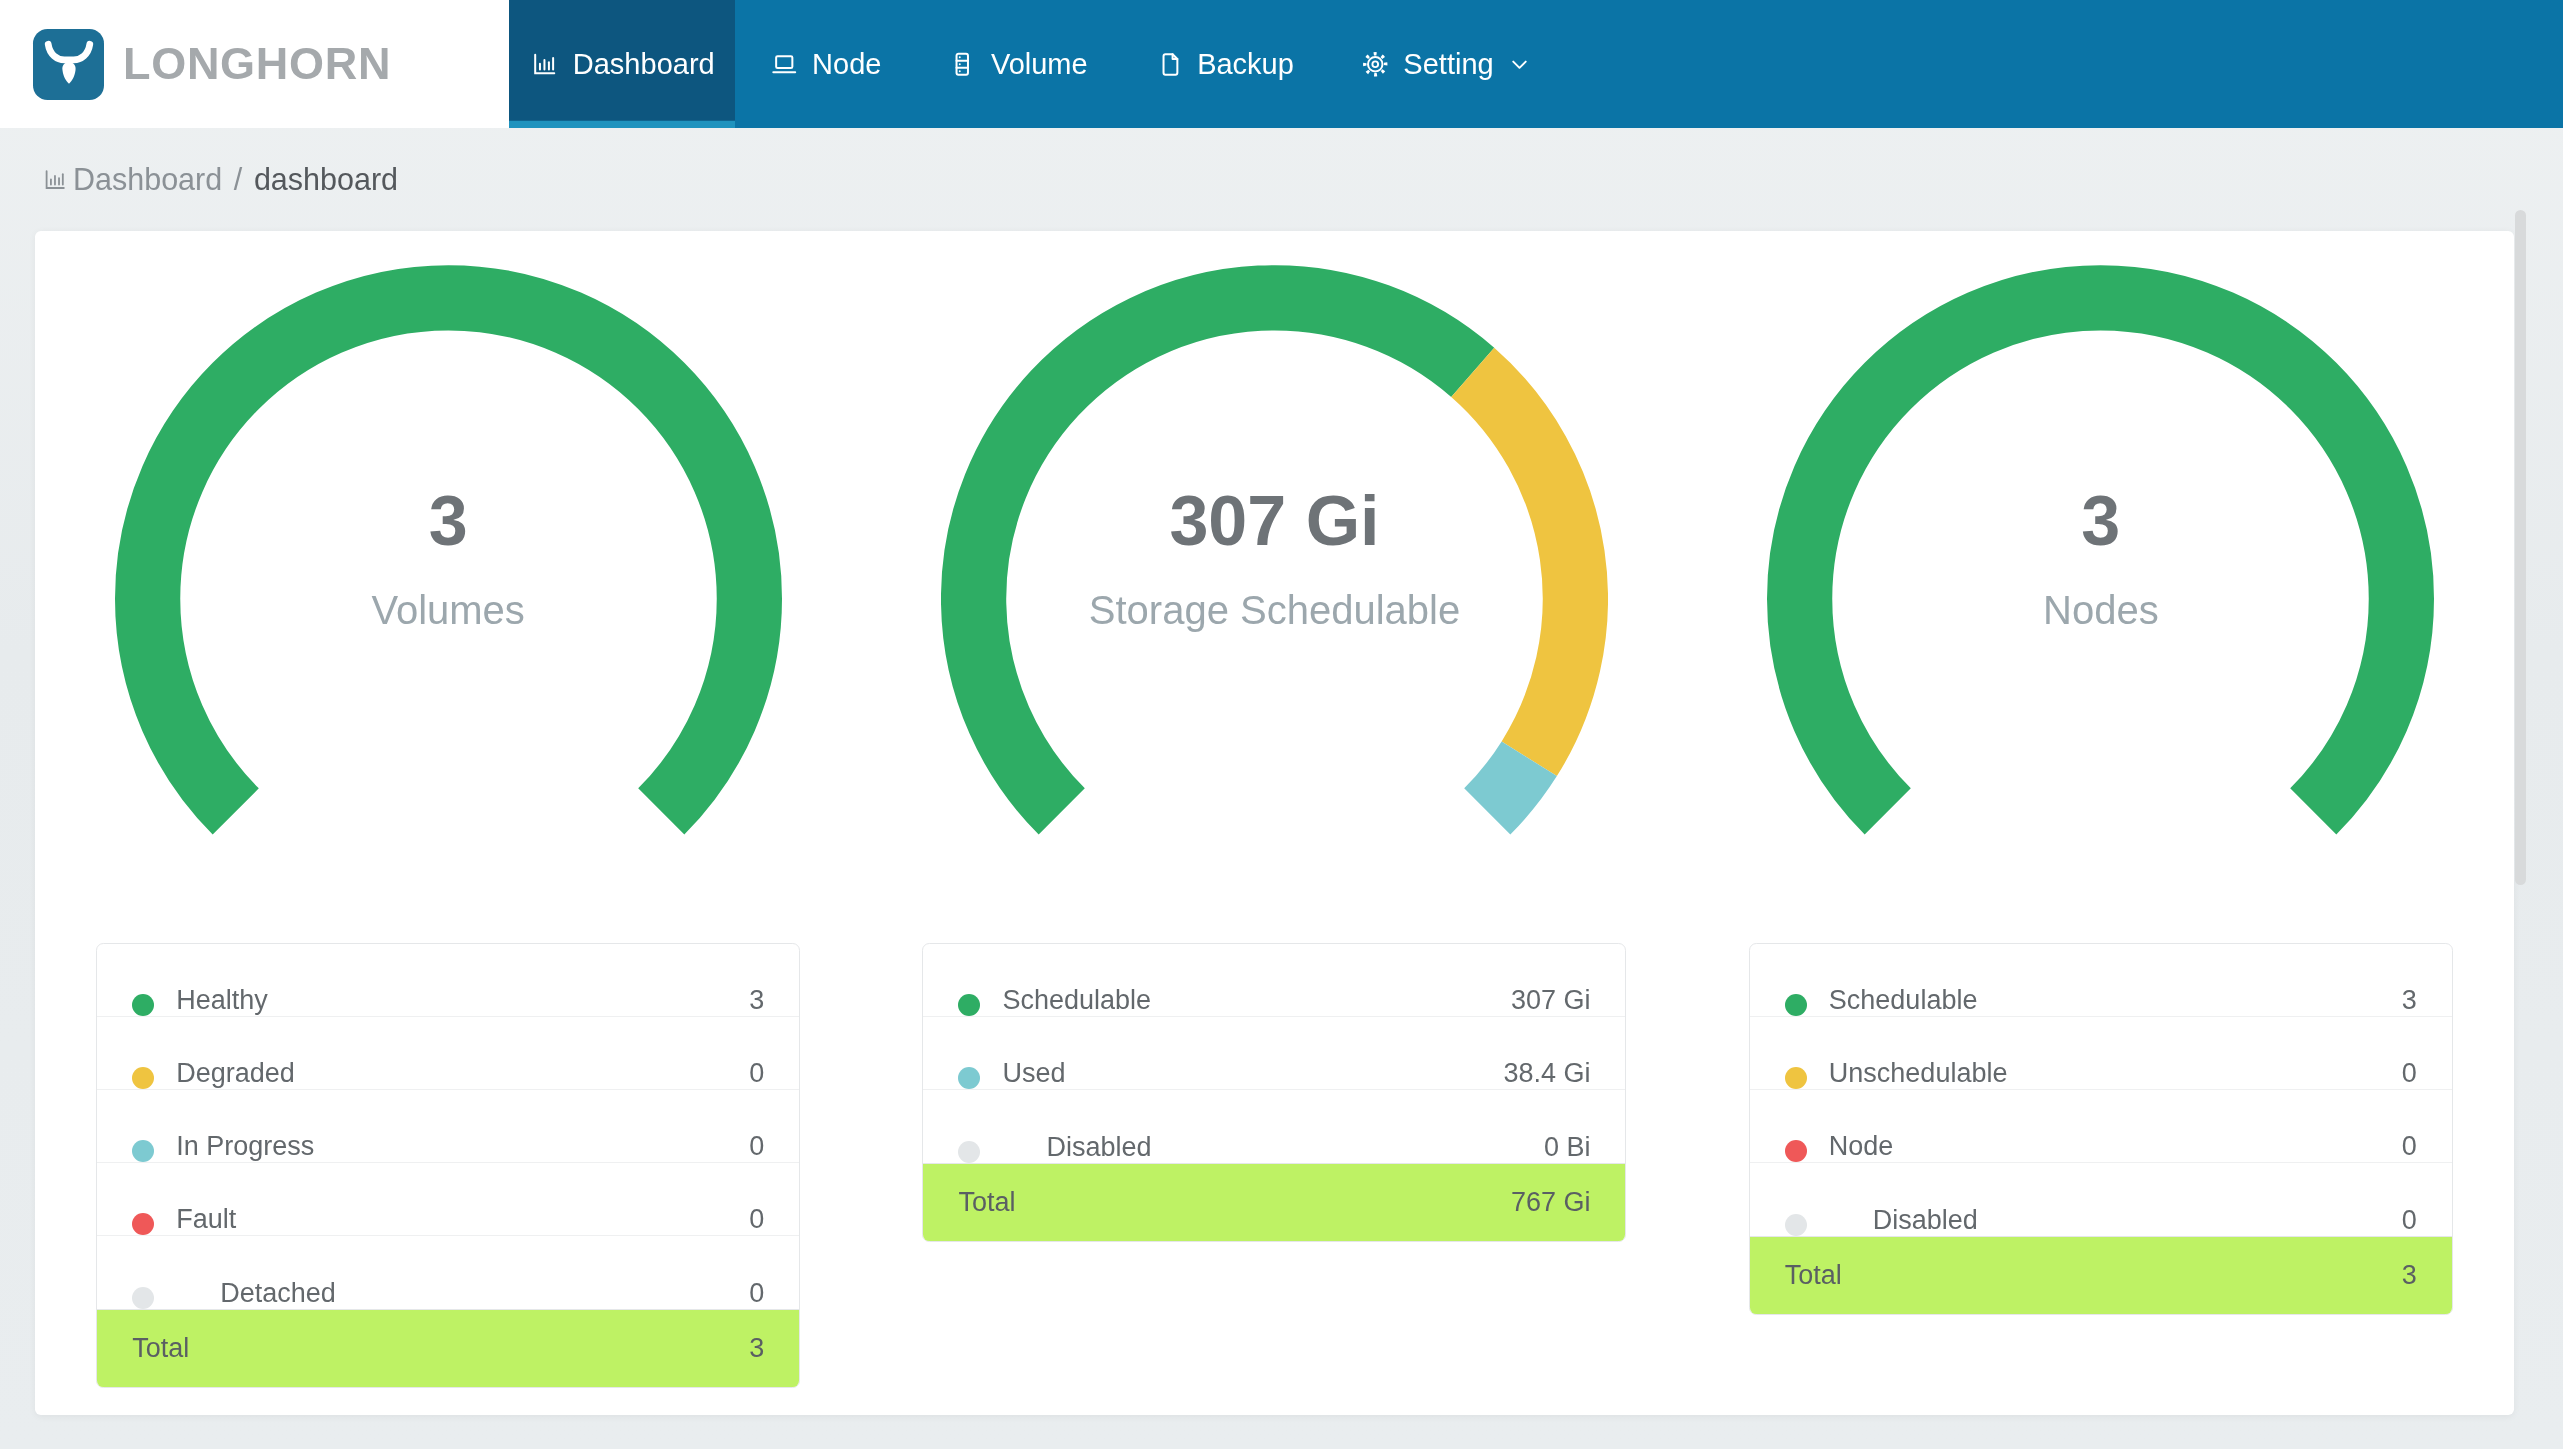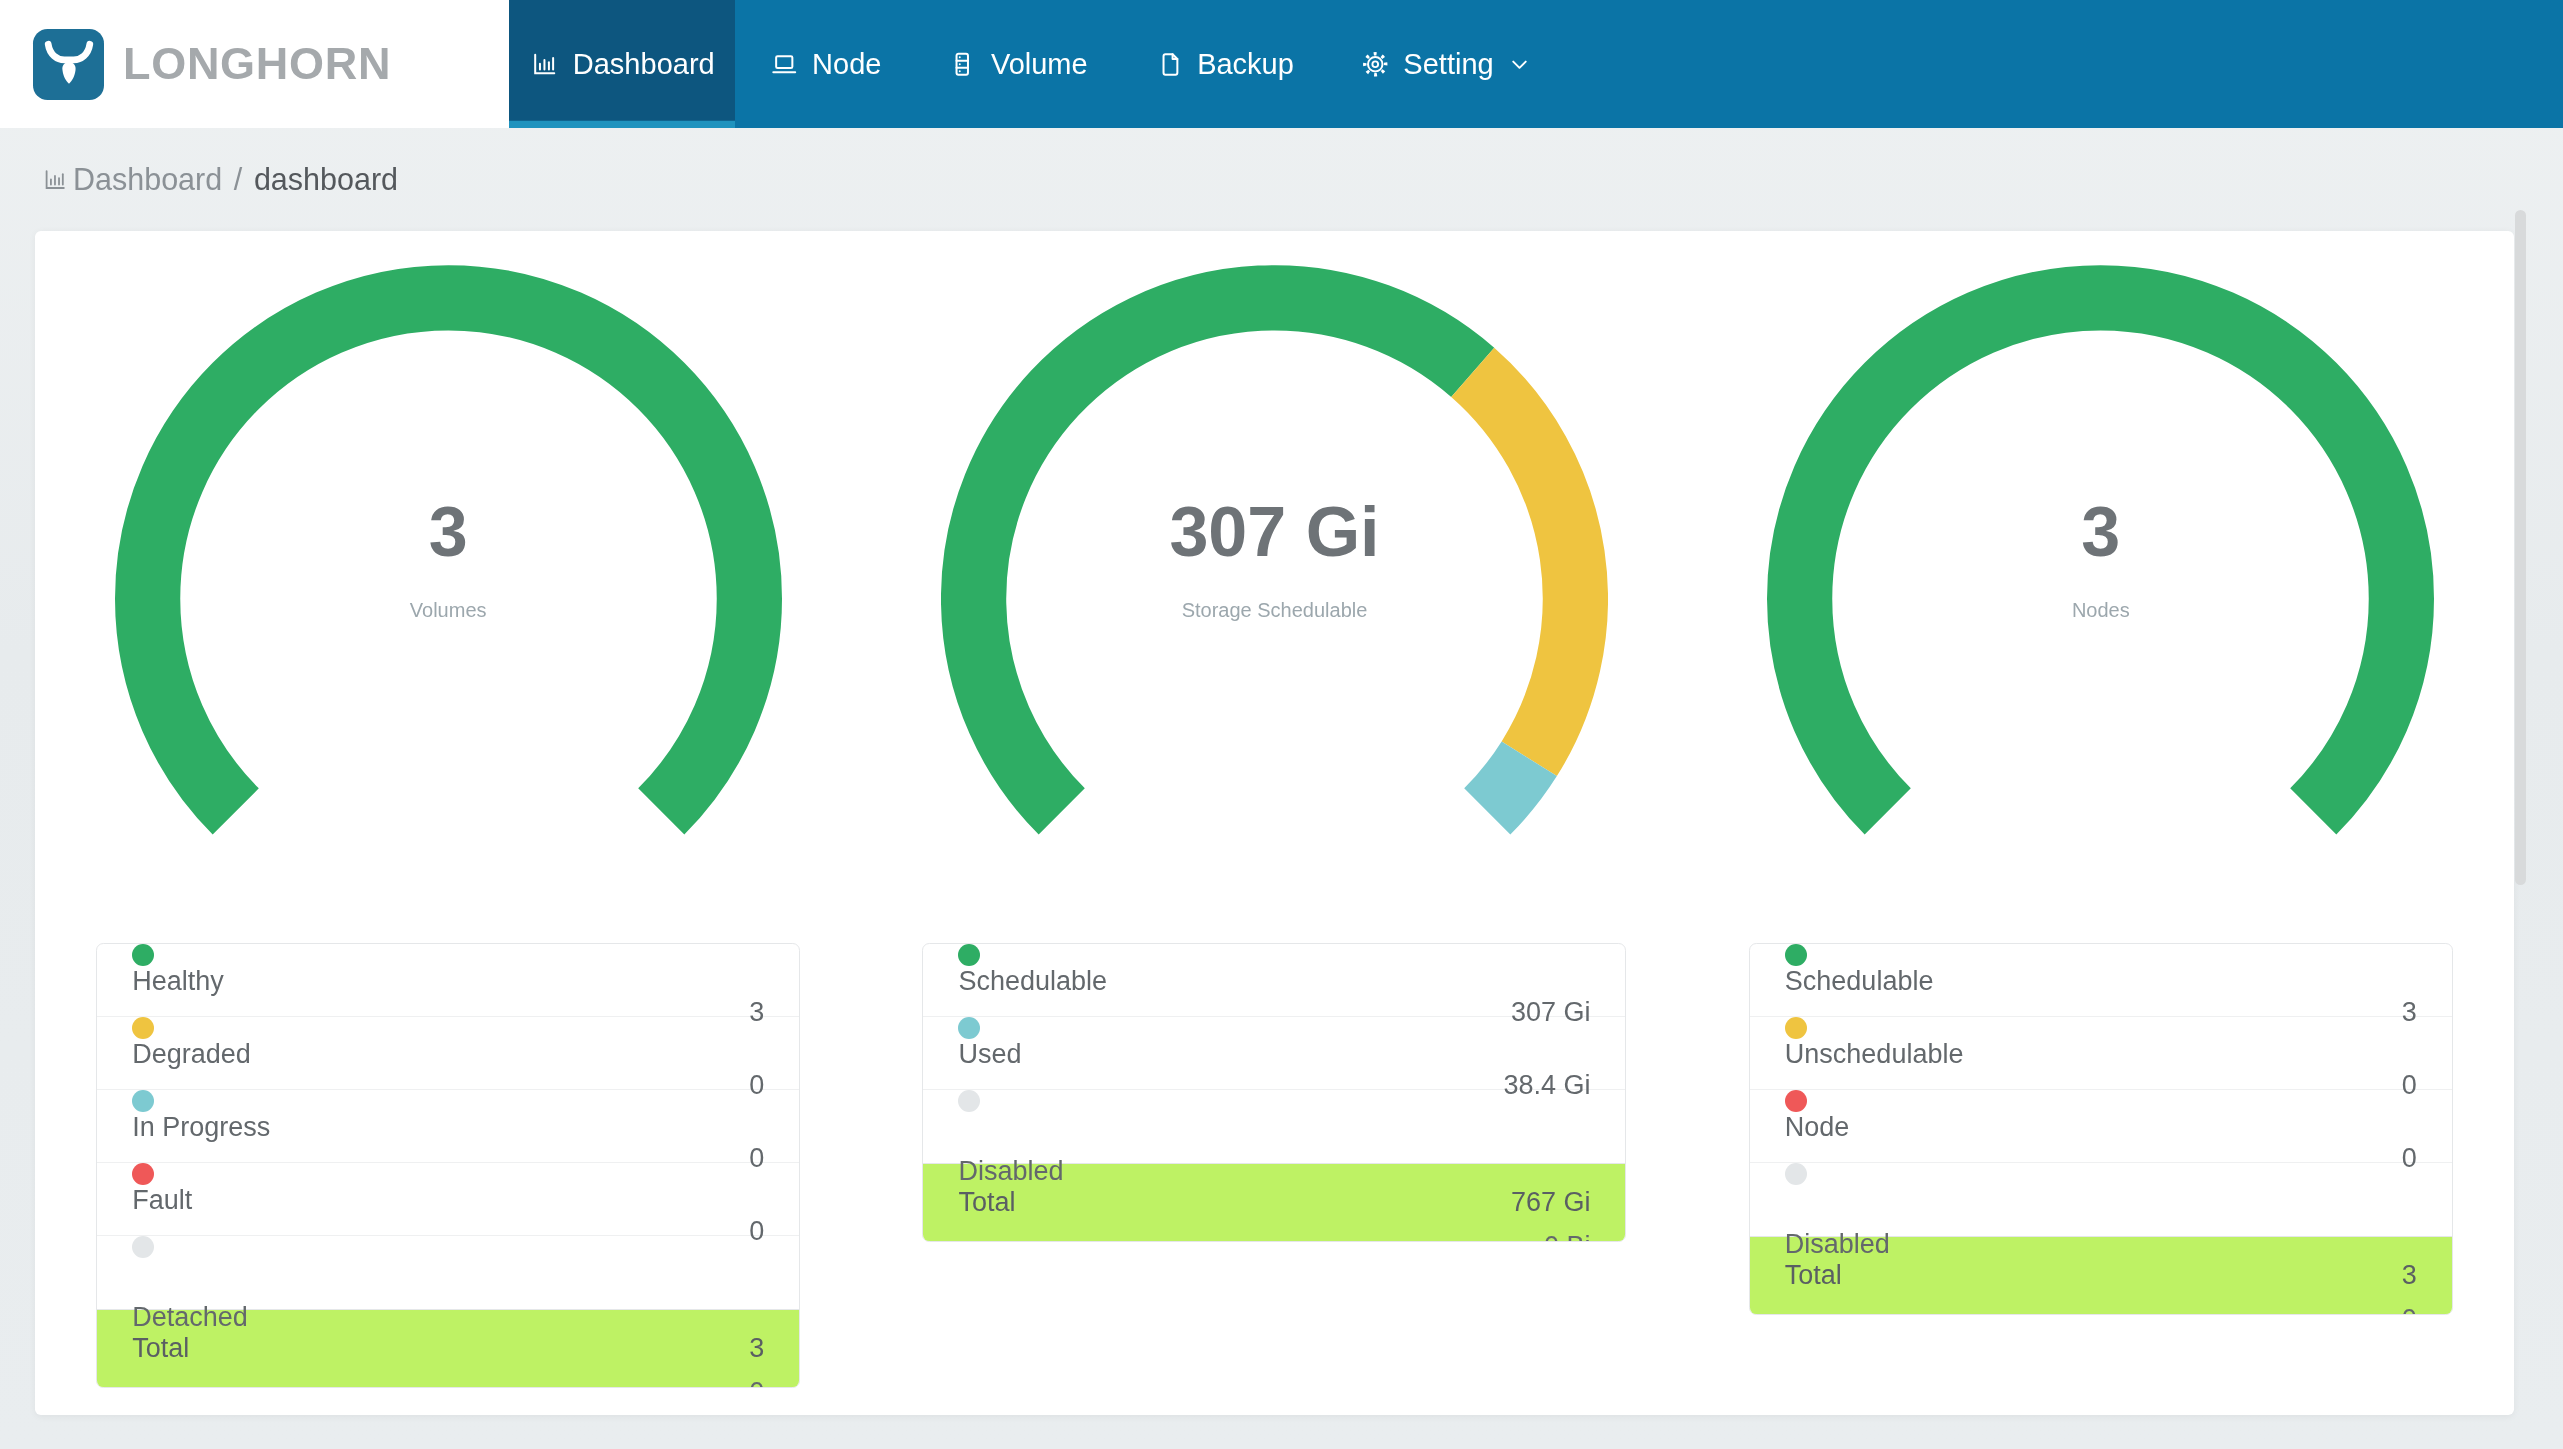--- a/index.html
+++ b/index.html
@@ -54,29 +54,29 @@
     display: grid; grid-template-columns: repeat(3, 1fr);
     padding-top: 34px;
   }
   .panel { display: flex; flex-direction: column; align-items: center; }
   .gauge-wrap { position: relative; width: 667px; height: 584px; }
   .gauge-center {
     position: absolute; inset: 0; display: flex; flex-direction: column;
     align-items: center; justify-content: center; gap: 27.6px; pointer-events: none;
   }
   .gauge-value { font-size: 70px; font-weight: 700; color: #6E7377; }
-  .gauge-label { font-size: 20px; color: #9CA7AD; }
+  .gauge-label { font-size: 40px; color: #9CA7AD; }
   
   .legend {
     width: 704px; margin-top: 94px; background: #FFFFFF;
     border: 0.7px solid #E5E7E9; border-radius: 7.3px; overflow: hidden;
   }
   .legend-row {
-    height: 73px; display: flex; align-items: flex-start; padding: 0 35px;
-    border-bottom: 0.7px solid #EFF0F1; font-size: 27px; color: #63686C; flex-direction: column;
+    height: 73px; display: flex; align-items: flex-end; padding: 0 35px;
+    border-bottom: 0.7px solid #EFF0F1; font-size: 27px; color: #63686C;
   }
   .legend-row:nth-last-child(2) { border-bottom: none; gap: 44px; }
   .legend-dot {
     width: 22px; height: 22px; border-radius: 50%; margin-right: 22px; flex-shrink: 0;
   }
   .legend-value { margin-left: auto; }
   .total-row {
     height: 78px; display: flex; align-items: center; padding: 0 35px;
     background: #bef264; border-top: 0.7px solid #E5E7E9;
     font-size: 27px; color: #5A5F63;

